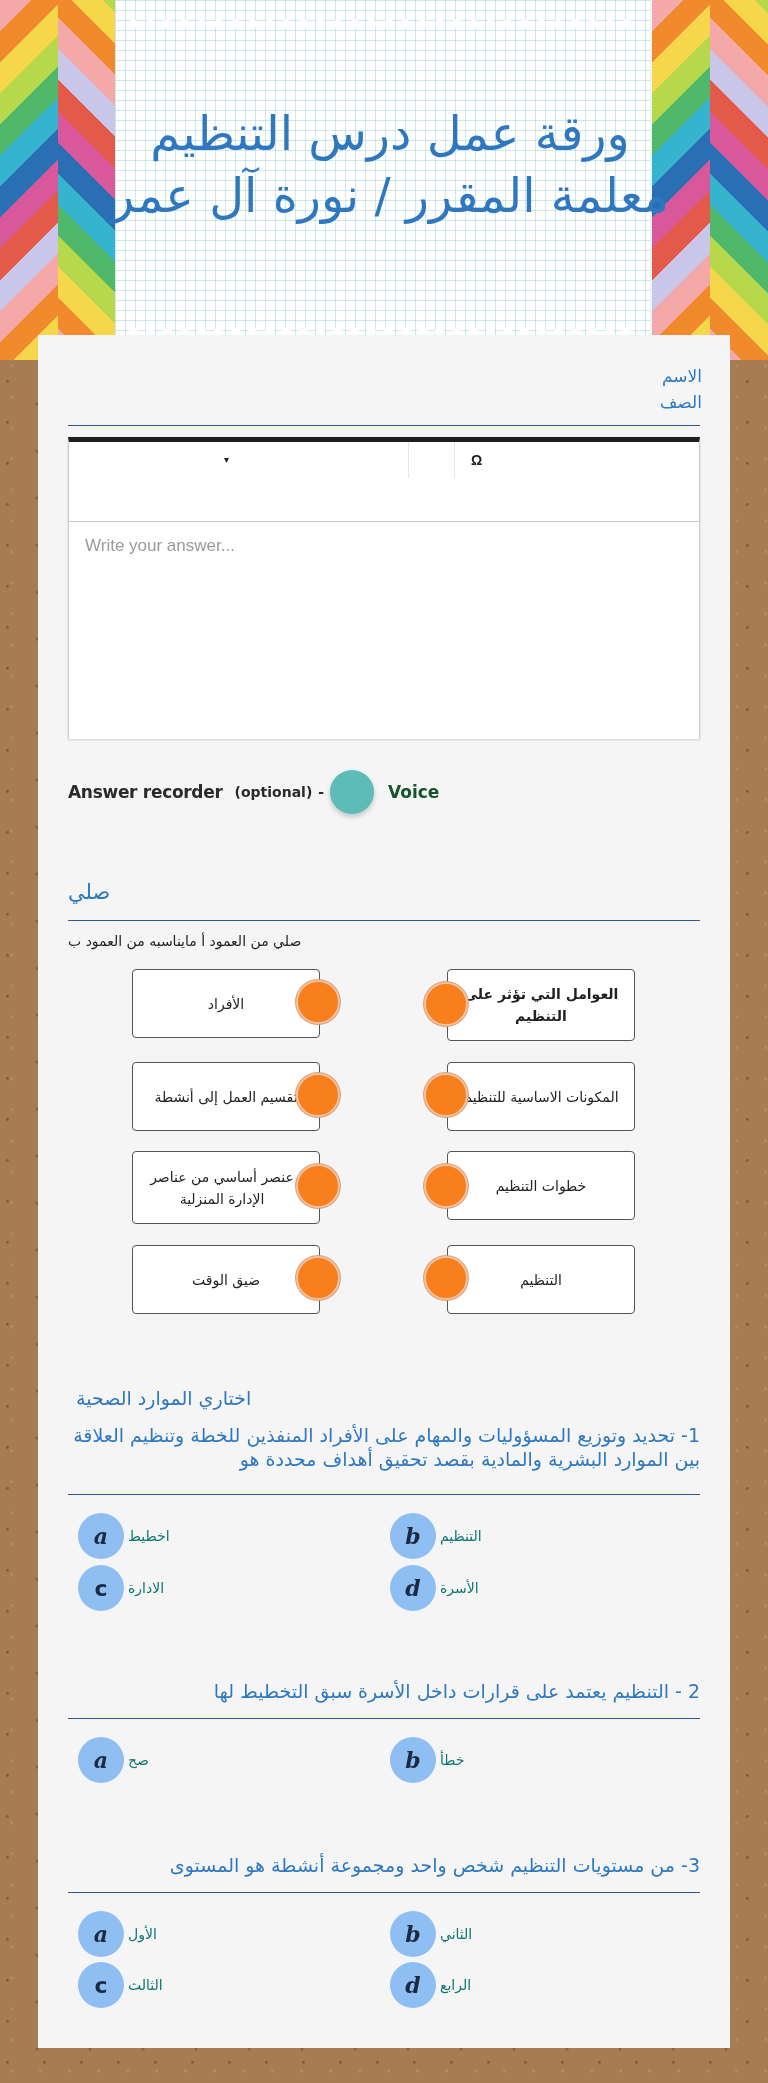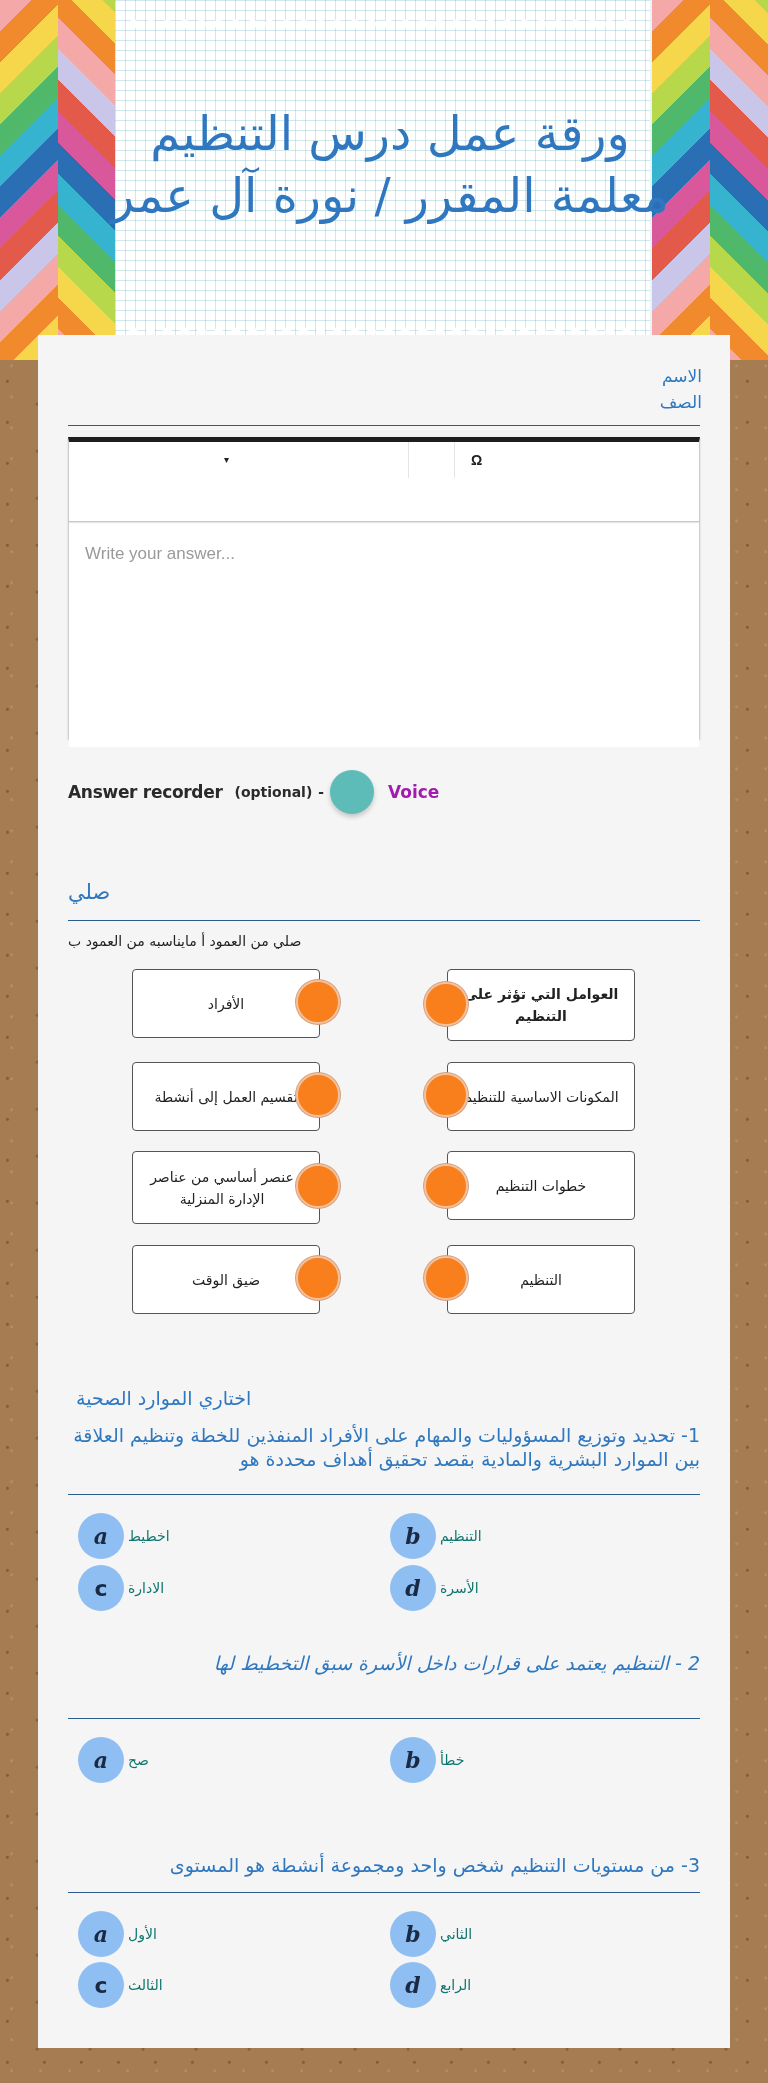--- a/index.html
+++ b/index.html
@@ -73,32 +73,32 @@
     position: absolute; left: 30px; top: 102px; width: 632px; height: 302px;
     background: #fff; border: 1px solid #cfcfcf; border-top: 5px solid #1e1e1e;
     box-shadow: 0 1px 2px rgba(0,0,0,0.15);
   }
   .toolbar { position: relative; height: 80px; border-bottom: 1px solid #c8c8c8; box-shadow: 0 1px 1px rgba(0,0,0,0.1); }
   .tb-select { position: absolute; left: 0; top: 0; width: 340px; height: 36px; border-right: 1px solid #e5e5e5; }
   .tb-caret { position: absolute; left: 155px; top: 12px; font-size: 10px; color: #222; }
   .tb-empty { position: absolute; left: 340px; top: 0; width: 46px; height: 36px; border-right: 1px solid #e5e5e5; }
   .tb-omega { position: absolute; left: 402px; top: 10px; font-size: 14px; font-weight: bold; color: #222; cursor: pointer; }
   .answer-area {
-    position: absolute; left: 0; top: 88px; width: 630px; height: 217px;
+    position: absolute; left: 0; top: 80px; width: 630px; height: 217px;
     border: none; resize: none; padding: 14px 16px; font-size: 17px; color: #000000;
     font-family: "Liberation Sans", sans-serif; background: #fff; outline: none;
   }
   .answer-area::placeholder { color: #9a9a9a; }
 
   .recorder { position: absolute; left: 30px; top: 433px; height: 48px; display: flex; align-items: center; }
   .rec-label { font-size: 17px; font-weight: bold; color: #2a2a2a; font-family: "DejaVu Sans", sans-serif; letter-spacing: -0.3px; }
   .rec-opt { font-size: 14px; font-weight: bold; color: #2a2a2a; margin-left: 12px; font-family: "DejaVu Sans", sans-serif; }
   .rec-dash { font-size: 17px; font-weight: bold; margin: 0 6px; color: #2a2a2a; }
   .rec-btn { width: 44px; height: 44px; border-radius: 50%; background: #5dbcb8; box-shadow: 0 3px 5px rgba(0,0,0,0.2); cursor: pointer; border: none; }
-  .rec-voice { font-size: 17px; font-weight: bold; margin-left: 14px; color: #a21caf; font-family: "DejaVu Sans", sans-serif; }
+  .rec-voice { font-size: 17px; font-weight: bold; margin-left: 14px; color: #14532d; font-family: "DejaVu Sans", sans-serif; }
 
   
   .match-title { left: 30px; top: 545px; font-size: 21px; }
   .match-instr { position: absolute; left: 30px; top: 598px; font-size: 14px; color: #222; direction: rtl; font-family: "DejaVu Sans", sans-serif; }
   .match-box {
     position: absolute; width: 188px; background: #fff; border: 1px solid #555; border-radius: 4px;
     display: flex; align-items: center; justify-content: center; text-align: center; direction: rtl;
     font-size: 14px; color: #222; line-height: 22px; padding: 4px 14px; cursor: grab;
     font-family: "DejaVu Sans", sans-serif;
   }
@@ -216,21 +216,21 @@
   </div>
   <div class="opt" style="left:40px;top:1230px;">
     <div class="opt-badge" style="font-style:normal;font-family:'DejaVu Sans',sans-serif;">c</div>
     <span class="opt-text">الادارة</span>
   </div>
   <div class="opt" style="left:352px;top:1230px;">
     <div class="opt-badge">d</div>
     <span class="opt-text">الأسرة</span>
   </div>
 
-  <div class="section-head mcq-q" style="top:1316px;font-style:italic;">2 - التنظيم يعتمد على قرارات داخل الأسرة سبق التخطيط لها</div>
+  <div class="section-head mcq-q" style="top:1344px;">2 - التنظيم يعتمد على قرارات داخل الأسرة سبق التخطيط لها</div>
   <div class="rule" style="top:1383px;"></div>
   <div class="opt" style="left:40px;top:1402px;">
     <div class="opt-badge">a</div>
     <span class="opt-text">صح</span>
   </div>
   <div class="opt" style="left:352px;top:1402px;">
     <div class="opt-badge">b</div>
     <span class="opt-text">خطأ</span>
   </div>
 

